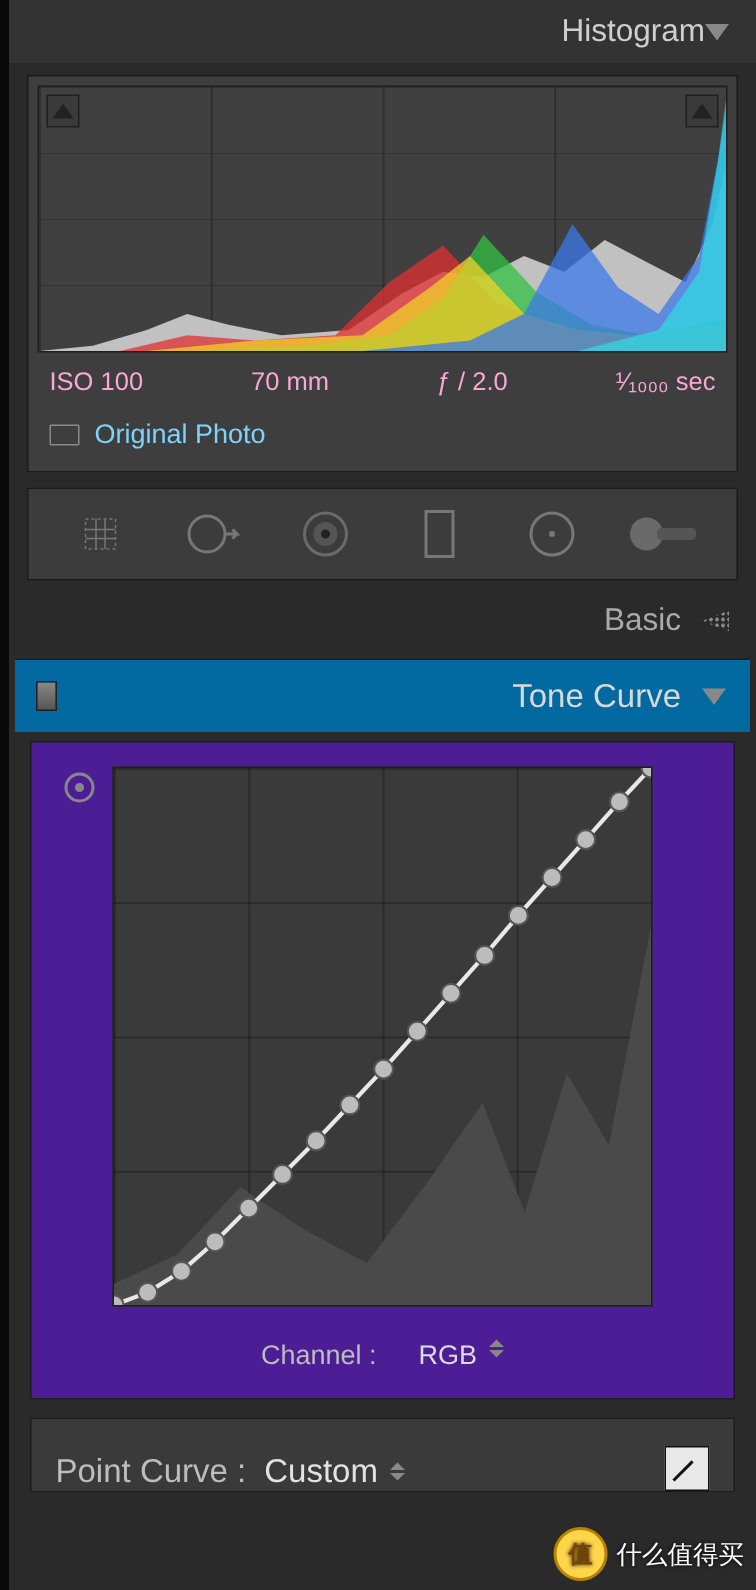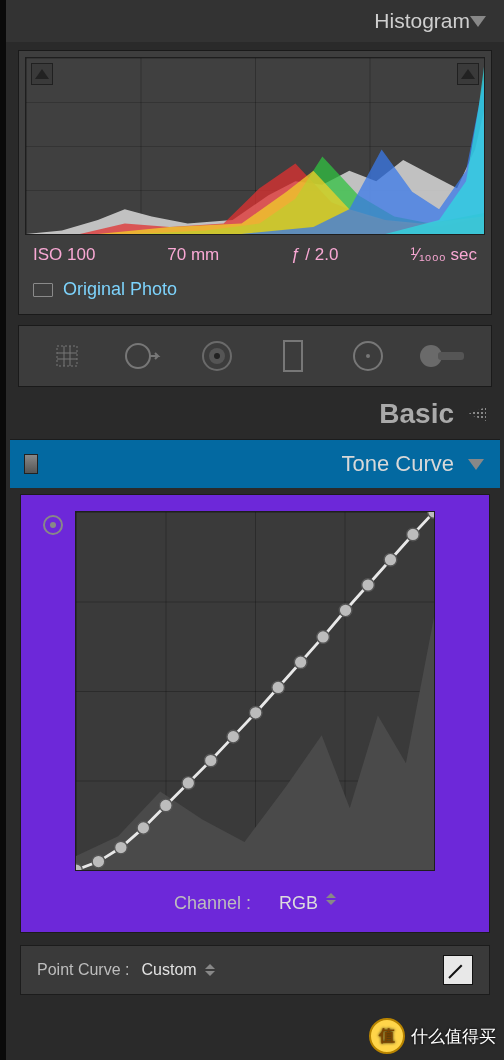--- a/index.html
+++ b/index.html
@@ -115,21 +115,21 @@
 
 .basic-header {
   height: 46px;
   display: flex;
   align-items: center;
   justify-content: flex-end;
   padding: 0 18px;
   gap: 14px;
   margin-top: 4px;
 }
-.basic-header .title { font-size: 28px; color: #aaa; font-weight: 700;}
+.basic-header .title { font-size: 21px; color: #aaa; font-weight: 400;}
 
 .tone-section {
   margin: 2px 4px 0 4px;
   border-top: 1px solid #1c1c1c;
 }
 .tone-header {
   height: 48px;
   display: flex;
   align-items: center;
   justify-content: flex-end;
@@ -138,21 +138,21 @@
   background: #0369a1;
 }
 .tone-swatch {
   width: 14px; height: 20px;
   background: linear-gradient(#888,#555);
   margin-right: auto;
   border: 1px solid #222;
 }
 .tone-header .title { font-size: 22px; color: #d8d8d8; font-weight: 300;}
 .tone-body {
-  background: #6d28d9;
+  background: #4c1d95;
   border: 1px solid #1c1c1c;
   margin: 6px 10px 0 10px;
   padding: 16px 24px 18px 24px;
   position: relative;
 }
 .target-btn {
   position: absolute;
   top: 18px; left: 20px;
   width: 24px; height: 24px;
 }
@@ -190,24 +190,24 @@
   border-right: 5px solid transparent;
 }
 .stepper .up { border-bottom: 5px solid #888; }
 .stepper .down { border-top: 5px solid #888; }
 .point-curve-row {
   margin: 12px 10px 0 10px;
   height: 50px;
   border: 1px solid #1c1c1c;
   background: #3a3a3a;
   display: flex;
-  align-items: center;
+  align-items: flex-end;
   padding: 0 16px;
   gap: 12px;
-  font-size: 16px;
+  font-size: 22px;
   color: #bdbdbd;
 }
 .point-curve-row .val { color: #e2e2e2; display:flex; align-items:center; gap:8px;}
 .point-curve-row .edit-btn {
   margin-left: auto;
   width: 30px; height: 30px;
   background: #e8e8e8;
   border: 1px solid #111;
   position: relative;
 }

